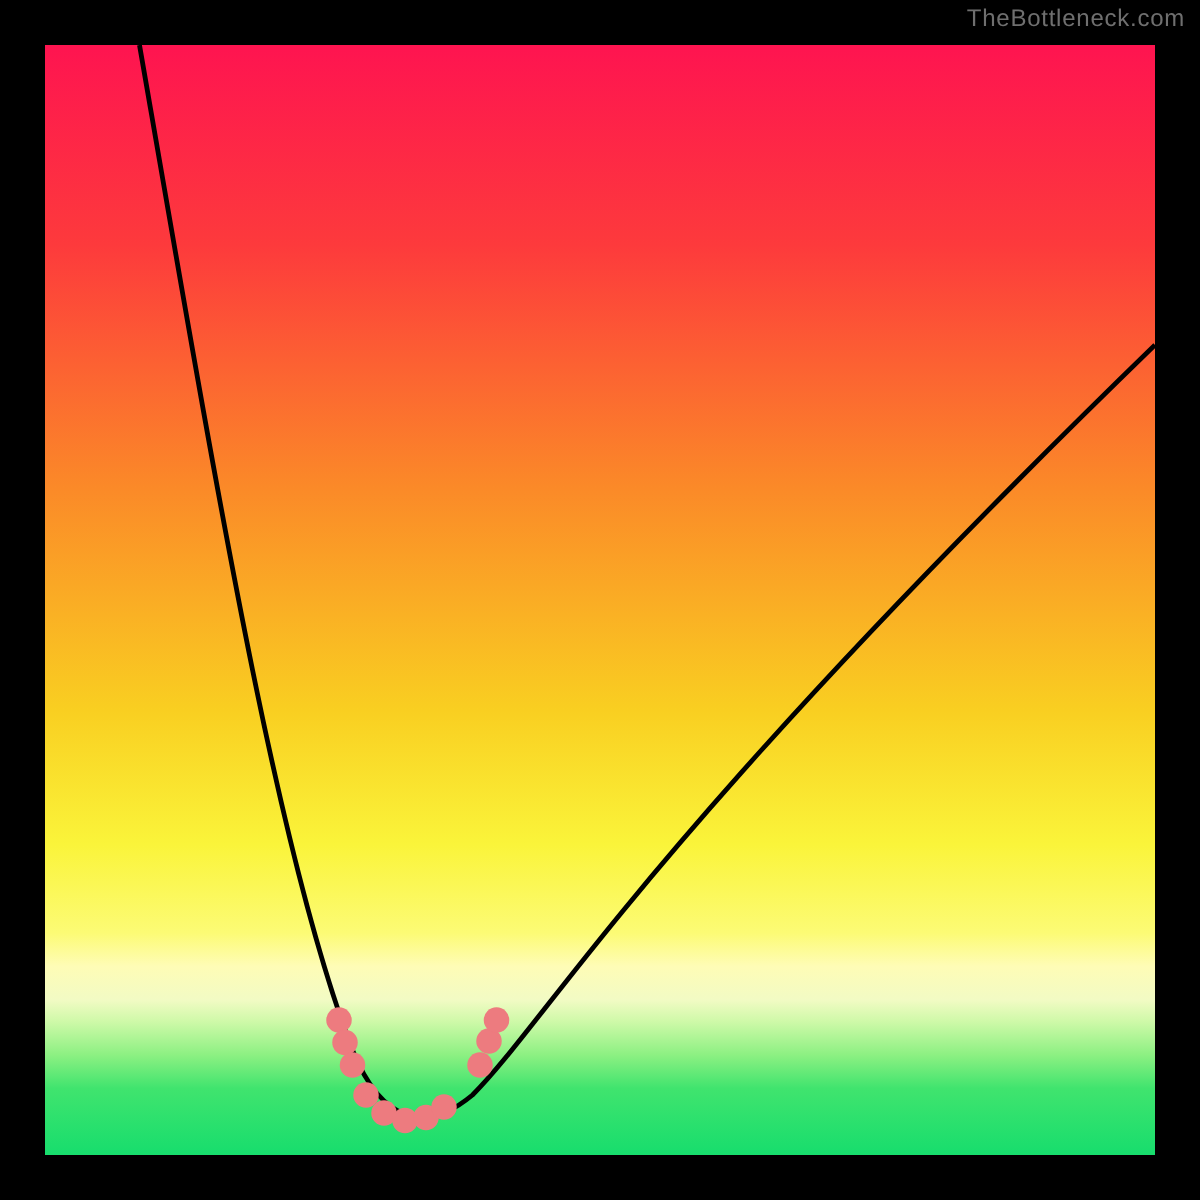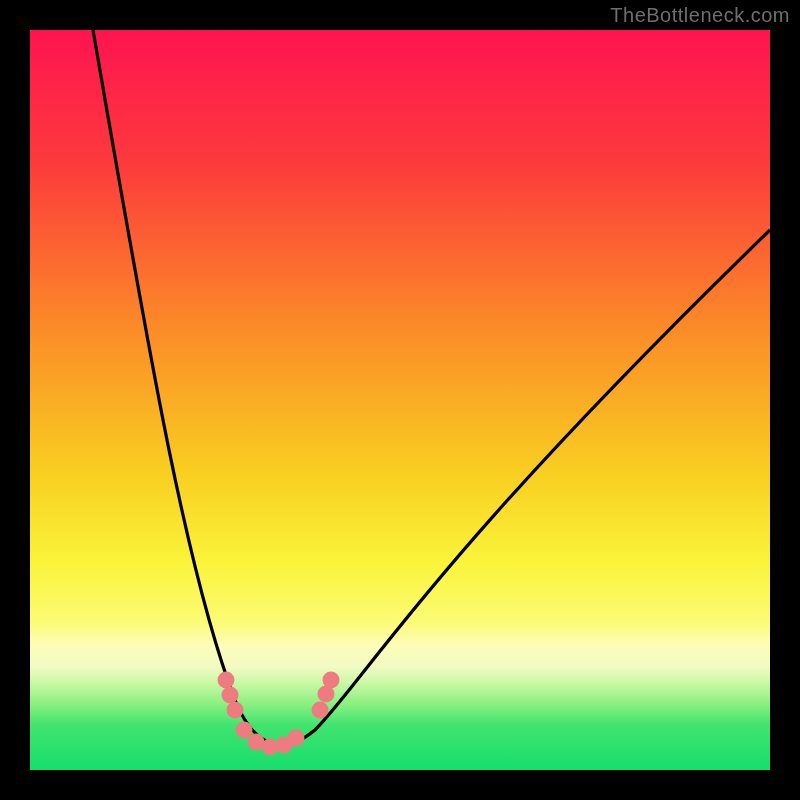--- a/index.html
+++ b/index.html
@@ -26,21 +26,21 @@
   }
   .grad {
     position: absolute;
     inset: 0;
   }
   .watermark {
     position: absolute;
     top: 4px;
     right: 10px;
     color: #6f6f6f;
-    font-size: 20px;
+    font-size: 16px;
     letter-spacing: 0.5px;
     font-weight: 500;
   }
   svg.lines {
     position: absolute;
     inset: 0;
   }
 </style>
 </head>
 <body>

